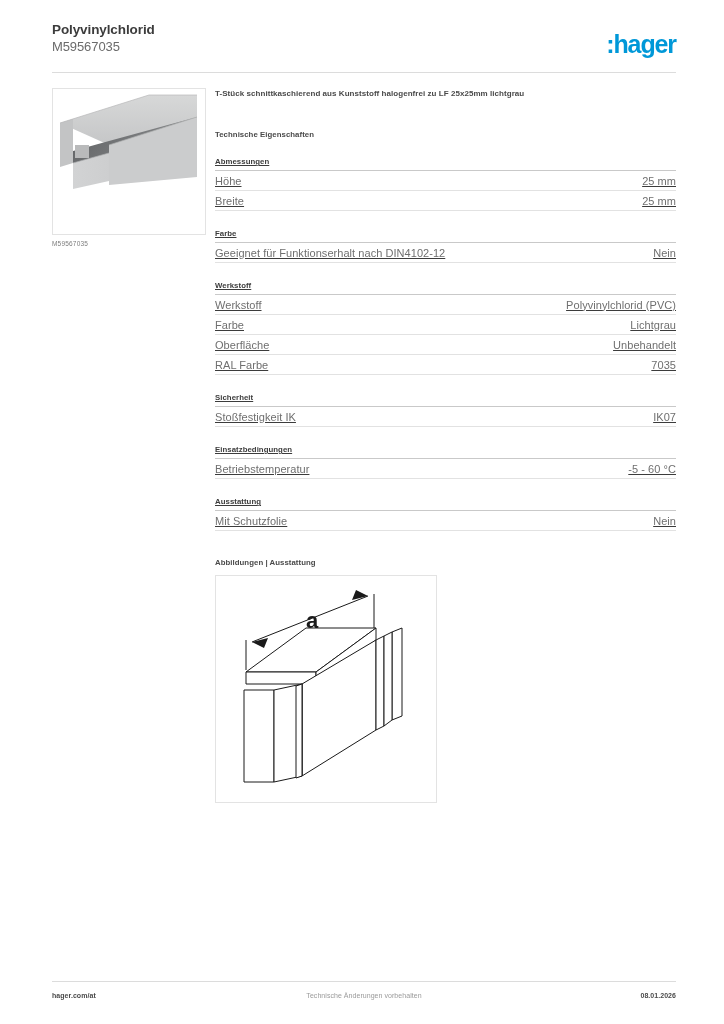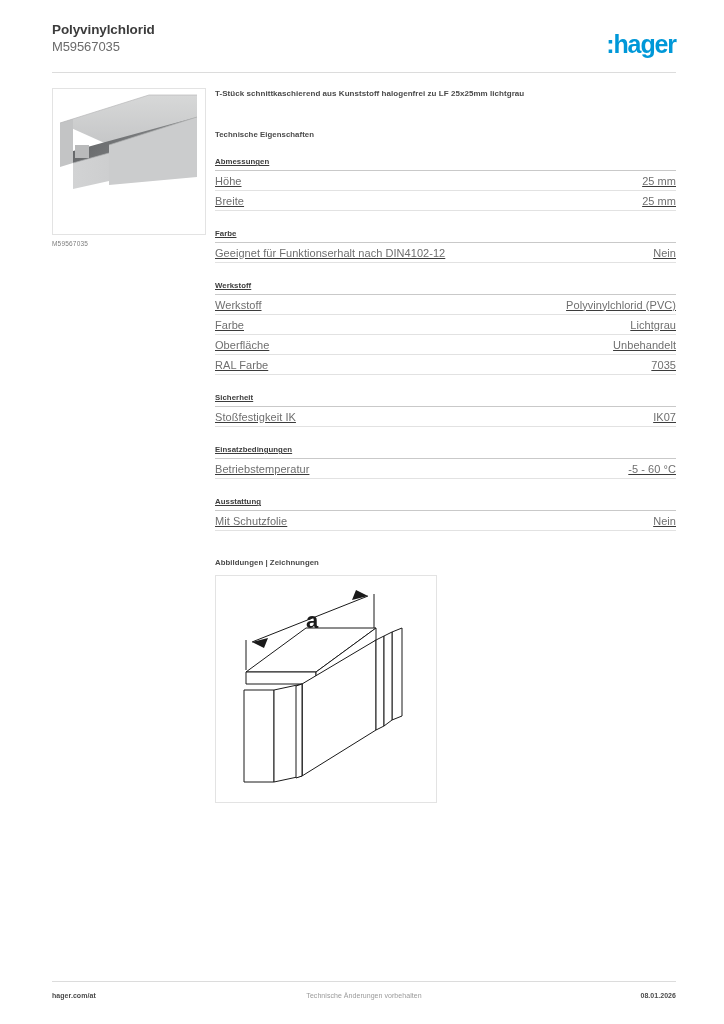--- a/index.html
+++ b/index.html
@@ -304,21 +304,21 @@
         </div>
         <div class="spec-group">
           <div class="group-title">Ausstattung</div>
           <div class="spec-row">
             <span class="spec-label">Mit Schutzfolie</span>
             <span class="spec-value">Nein</span>
           </div>
         </div>
       </div>
 
-    <div class="draw-head">Abbildungen | Zeichnungen</div>
+    <div class="draw-head">Abbildungen | Ausstattung</div>
 
     <div class="draw-box">
       <svg width="220" height="226" viewBox="0 0 220 226">
         <g fill="#ffffff" stroke="#1a1a1a" stroke-width="1" stroke-linejoin="round">
 
           <polygon points="30,96 90,52 160,52 100,96"></polygon>
           <polygon points="30,96 100,96 100,108 30,108"></polygon>
           <polygon points="100,96 160,52 160,64 100,108"></polygon>
 
           <polygon points="86,108 160,64 160,154 86,200"></polygon>

